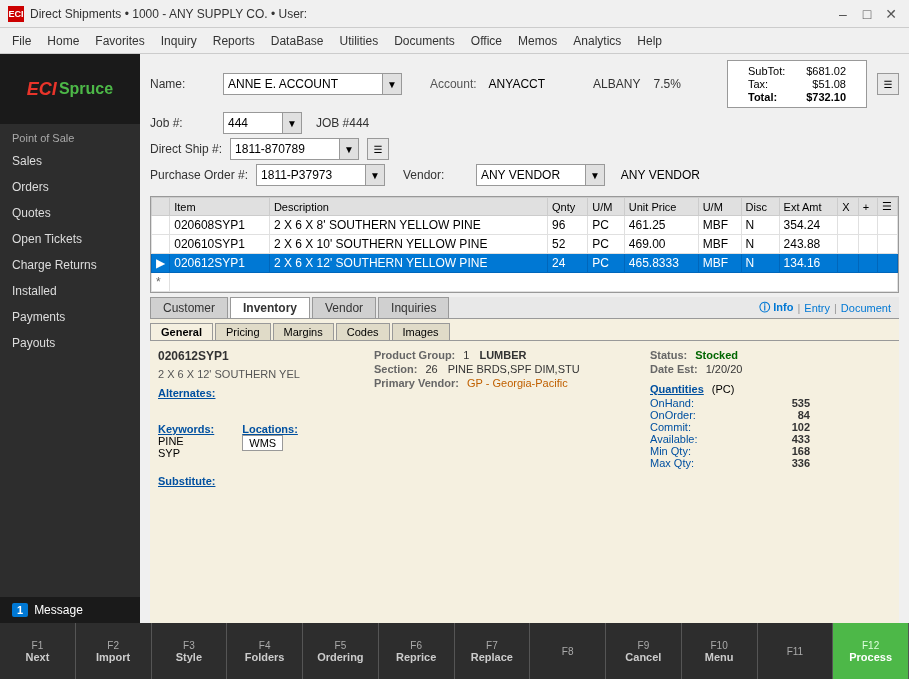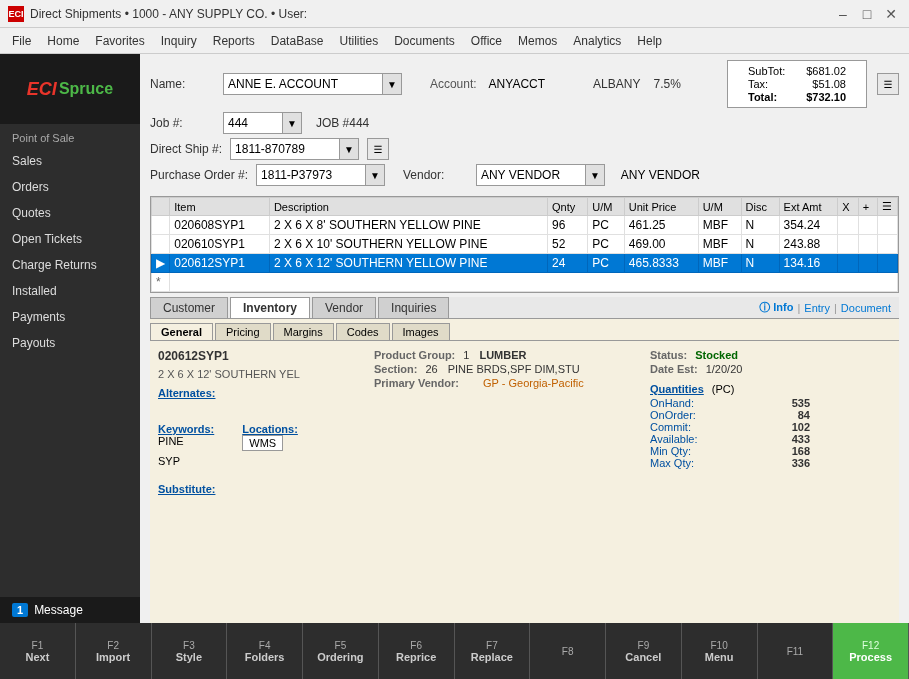--- a/index.html
+++ b/index.html
@@ -316,21 +316,21 @@
               <span class="detail-item-name">020612SYP1</span>
             </div>
             <div style="margin-bottom:6px;">
               <span class="detail-sub">2 X 6 X 12' SOUTHERN YEL</span>
             </div>
             <div class="detail-section-title" style="margin-bottom:20px;">Alternates:</div>
             <div style="display:flex;gap:8px;align-items:flex-start;margin-top:8px;">
               <div>
                 <div class="detail-section-title">Keywords:</div>
                 <div style="font-size:11px;">PINE</div>
-                <div style="font-size:11px;margin-top:8px;">SYP</div>
+                <div style="font-size:11px;">SYP</div>
               </div>
               <div style="margin-left:20px;">
                 <div class="detail-section-title">Locations:</div>
                 <button class="wms-btn">WMS</button>
               </div>
             </div>
             <div style="margin-top:16px;">
               <div class="detail-section-title">Substitute:</div>
             </div>
           </div>
@@ -341,21 +341,21 @@
               <span class="detail-field-value" style="margin-left:4px;">1</span>
               <span class="detail-field-value" style="margin-left:6px;font-weight:bold;">LUMBER</span>
             </div>
             <div class="detail-field-row" style="margin-bottom:2px;">
               <span class="detail-field-label">Section:</span>
               <span class="detail-field-value" style="margin-left:4px;">26</span>
               <span class="detail-field-value" style="margin-left:6px;">PINE BRDS,SPF DIM,STU</span>
             </div>
             <div class="detail-field-row" style="color:#c06000;">
               <span class="detail-field-label">Primary Vendor:</span>
-              <span class="detail-field-value" style="margin-left:20px;color:#c06000;text-align:center;">GP - Georgia-Pacific</span>
+              <span class="detail-field-value" style="margin-left:4px;color:#c06000;text-align:center;">GP - Georgia-Pacific</span>
             </div>
           </div>
 
           <div style="min-width:160px;">
             <div class="detail-field-row" style="margin-bottom:2px;">
               <span class="detail-field-label">Status:</span>
               <span class="status-value" style="margin-left:4px;">Stocked</span>
             </div>
             <div class="detail-field-row" style="margin-bottom:8px;">
               <span class="detail-field-label">Date Est:</span>

